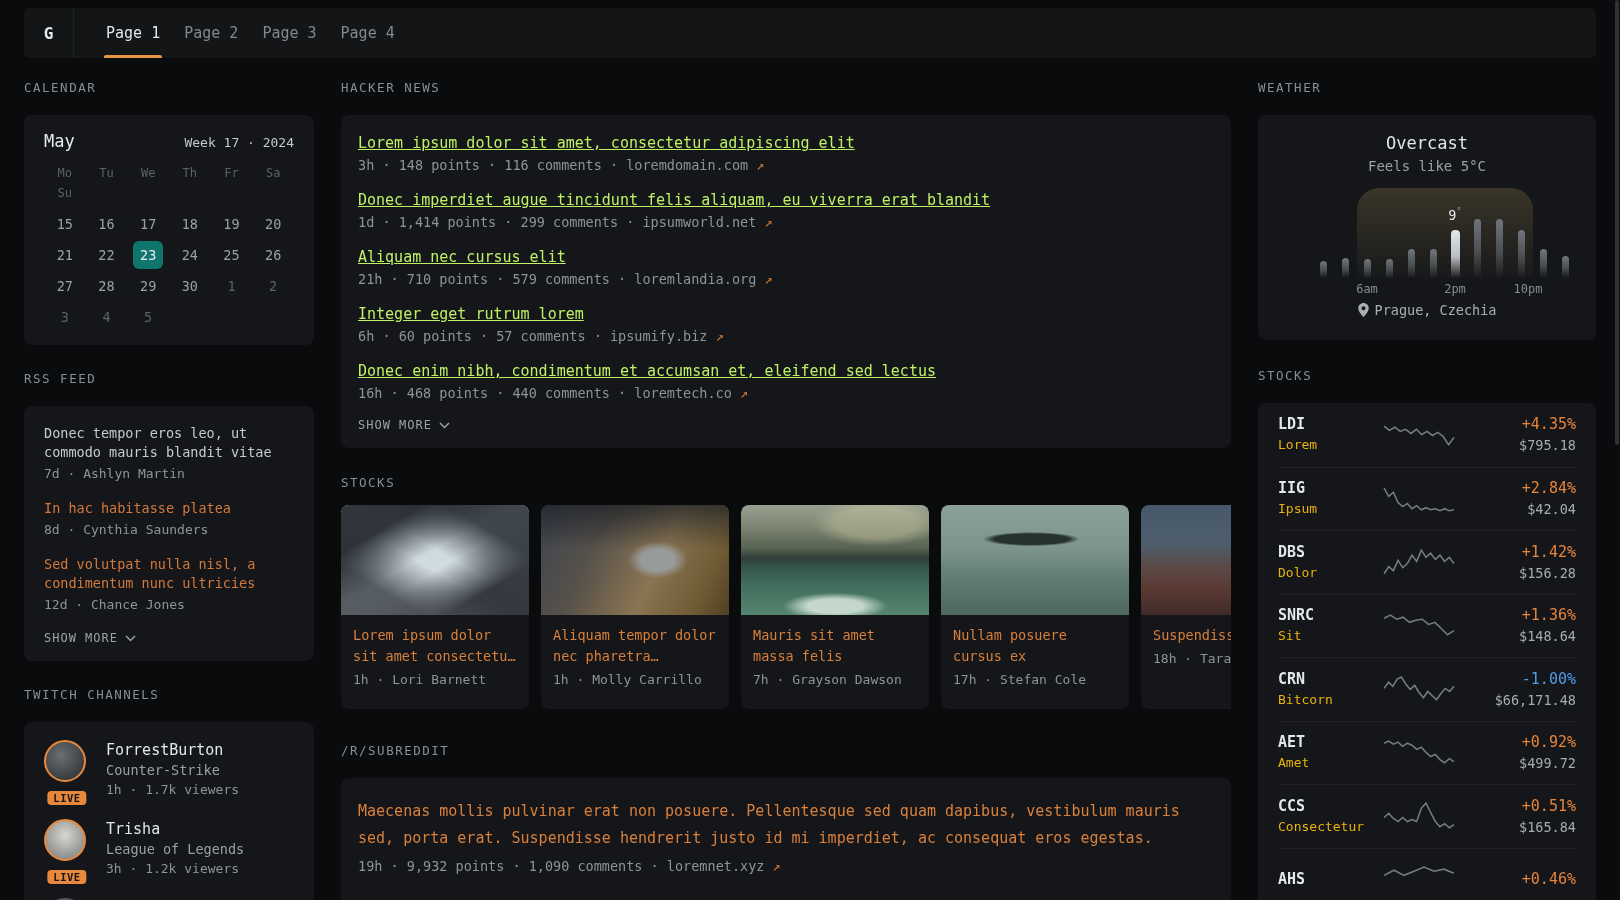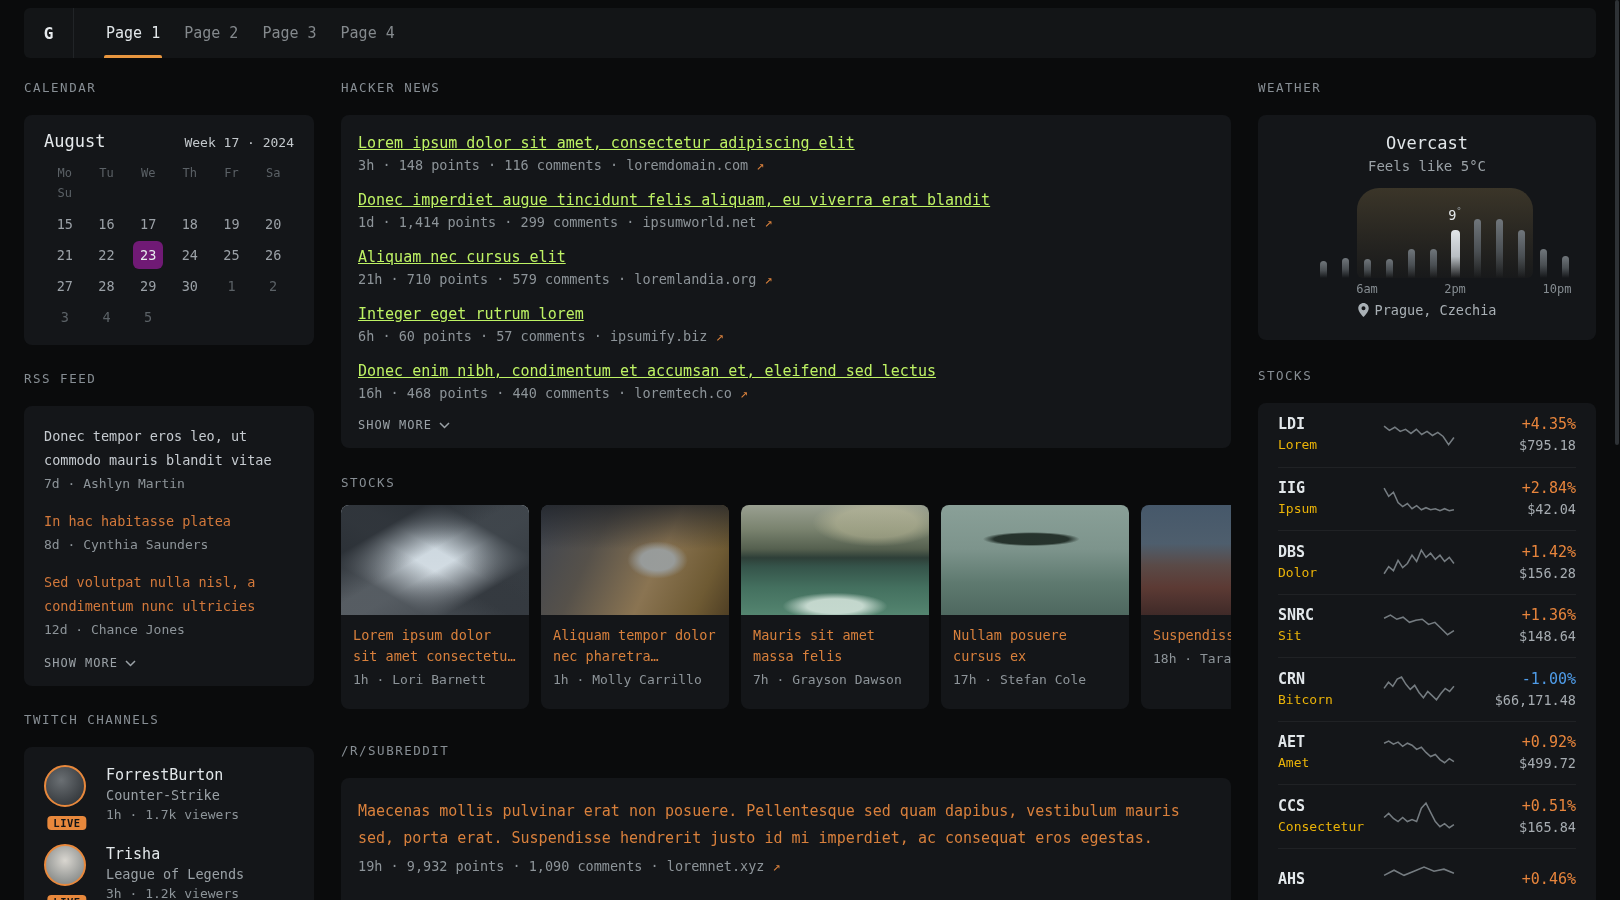--- a/index.html
+++ b/index.html
@@ -37,26 +37,26 @@
   .cal-week { font-size:13px; color:#c3c8cc; }
   .cal-days, .cal-grid { display:grid; grid-template-columns:repeat(6,1fr); }
   .cal-days { margin-top:15px; }
   .cal-dayname { font-size:12px; color:#5b6166; text-align:center; height:20px; }
   .cal-grid { margin-top:4px; row-gap:3px; }
   .cal-cell { height:28px; display:flex; align-items:center; justify-content:center;
     font-size:13.5px; color:#9ba1a7; }
   .cal-cell span { display:flex; align-items:center; justify-content:center;
     width:30px; height:28px; border-radius:6px; }
   .cal-cell.dim { color:#5b6166; }
-  .cal-cell.sel span { background:#701a75; color:#e6eaed; }
+  .cal-cell.sel span { background:#0f766e; color:#e6eaed; }
   
   .rss-head { margin-top:26px; }
   .rss-card { margin-top:17px; padding:18px 20px 16px; }
   .feed-item { margin-bottom:15px; }
-  .feed-title { font-size:13.5px; line-height:24px; color:#d4793b; cursor:pointer; }
+  .feed-title { font-size:13.5px; line-height:19px; color:#d4793b; cursor:pointer; }
   .feed-title.plain { color:#c6cbd0; }
   .feed-meta { font-size:13px; line-height:20px; color:#8d9499; margin-top:2px; }
   .show-more { display:flex; align-items:center; gap:7px; font-size:12px;
     letter-spacing:1px; color:#9ba2a7; cursor:pointer; margin-top:16px; }
   .show-more svg { stroke:#9ba2a7; }
   
   .tw-head { margin-top:26px; }
   .tw-card { margin-top:17px; padding:18px 20px; }
   .tw-item { display:flex; gap:16px; margin-bottom:20px; cursor:pointer; }
   .tw-avatar-wrap { position:relative; width:46px; flex:0 0 46px; }
@@ -162,21 +162,21 @@
       <div class="tab">Page 2</div>
       <div class="tab">Page 3</div>
       <div class="tab">Page 4</div>
     </div>
 </div>
 
 <div class="col col-left">
   <div class="sec-head">CALENDAR</div>
   <div class="card cal-card">
     <div class="cal-top">
-      <div class="cal-month">August</div>
+      <div class="cal-month">May</div>
       <div class="cal-week">Week 17 · 2024</div>
     </div>
     <div class="cal-days" id="cal-days">
         <div class="cal-dayname">Mo</div>
         <div class="cal-dayname">Tu</div>
         <div class="cal-dayname">We</div>
         <div class="cal-dayname">Th</div>
         <div class="cal-dayname">Fr</div>
         <div class="cal-dayname">Sa</div>
         <div class="cal-dayname">Su</div>
@@ -407,21 +407,21 @@
         <div class="wx-bar" style="left: 171.5px; height: 29px;"></div>
         <div class="wx-bar cur" style="left: 192.5px; height: 48px;"></div>
         <div class="wx-temp" style="left: 197px; bottom: 74px;">9<sup>°</sup></div>
         <div class="wx-bar" style="left: 215.5px; height: 59px;"></div>
         <div class="wx-bar" style="left: 237.5px; height: 59px;"></div>
         <div class="wx-bar" style="left: 259.5px; height: 48px;"></div>
         <div class="wx-bar" style="left: 281.5px; height: 29px;"></div>
         <div class="wx-bar" style="left: 303.5px; height: 22px;"></div>
         <div class="wx-xlab" style="left: 109px;">6am</div>
         <div class="wx-xlab" style="left: 197px;">2pm</div>
-        <div class="wx-xlab" style="left: 299px;">10pm</div>
+        <div class="wx-xlab" style="left: 270px;">10pm</div>
       </div>
     <div class="wx-loc">
       <svg width="11" height="14" viewBox="0 0 12 16">
         <path d="M6 0 C2.7 0 0 2.7 0 6 c0 4.4 6 10 6 10 s6 -5.6 6 -10 C12 2.7 9.3 0 6 0 z M6 8.3 A2.3 2.3 0 1 1 6 3.7 A2.3 2.3 0 0 1 6 8.3 z" fill="#a9b0b5"></path>
       </svg>
       <span>Prague, Czechia</span>
     </div>
   </div>
 
   <div class="sec-head st-head">STOCKS</div>

